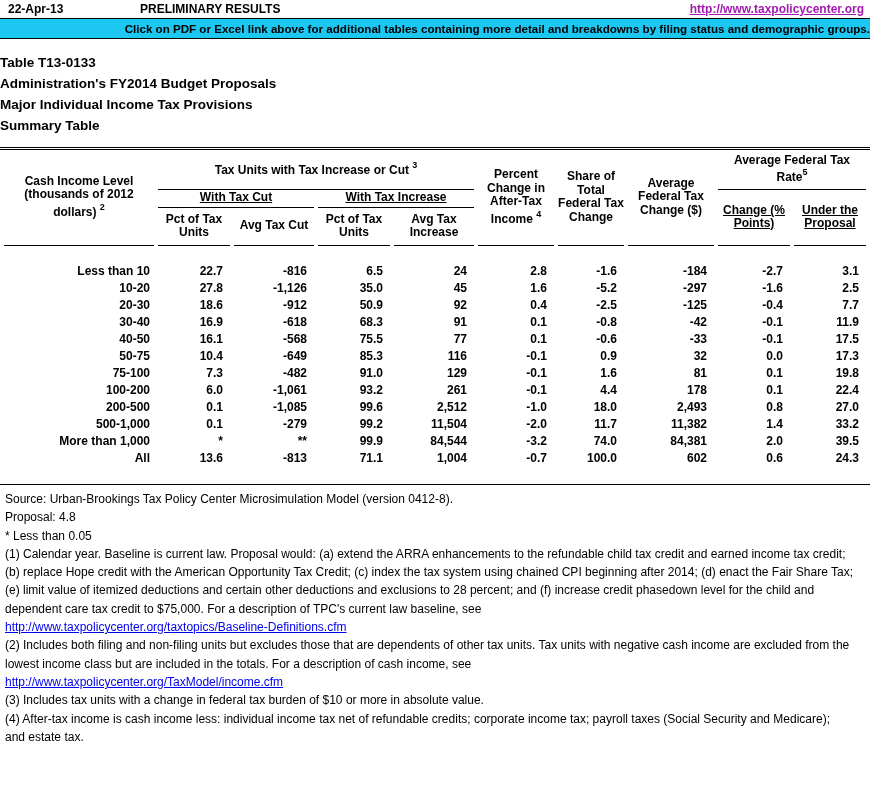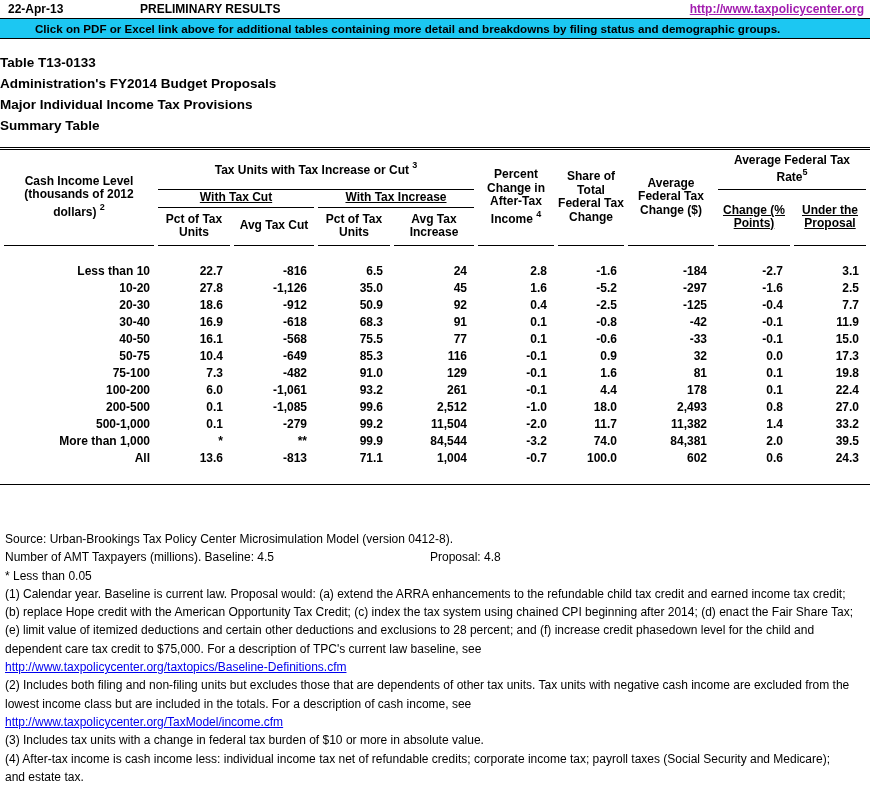--- a/index.html
+++ b/index.html
@@ -27,21 +27,21 @@
     text-decoration: underline;
     font-weight: bold;
     font-size: 12px;
   }
   
   .banner {
     height: 20px;
     line-height: 19px;
     background: #1cc7f2;
     border-bottom: 1px solid #000;
-    text-align: left;
+    text-align: right;
     font-weight: bold;
     font-size: 11.6px;
     padding-left: 35px;
   }
   
   .title-block {
     font-weight: bold;
     font-size: 13.5px;
     padding-top: 13px;
     padding-bottom: 11px;
@@ -79,21 +79,20 @@
     white-space: nowrap;
   }
   td.row-label { text-align: right; padding-right: 4px; }
   td.num { text-align: right; padding-right: 7px; }
   
   .footer {
     padding: 5px 17px 0 5px;
     font-size: 12px;
     line-height: 18.3px;
     font-weight: normal;
-    margin-top: 40px;
   }
   .footer a { color: #0000ee; text-decoration: underline; }
   .amt-line { display: flex; }
   .amt-line .base { width: 425px; }
 </style>
 </head>
 <body>
 
 <div class="topbar">
   <span class="date">22-Apr-13</span>
@@ -203,21 +202,21 @@
       <tr>
         <td class="row-label">40-50</td>
         <td class="num">16.1</td>
         <td class="num">-568</td>
         <td class="num">75.5</td>
         <td class="num">77</td>
         <td class="num">0.1</td>
         <td class="num">-0.6</td>
         <td class="num">-33</td>
         <td class="num">-0.1</td>
-        <td class="num">15.0</td>
+        <td class="num">17.5</td>
       </tr>
       <tr>
         <td class="row-label">50-75</td>
         <td class="num">10.4</td>
         <td class="num">-649</td>
         <td class="num">85.3</td>
         <td class="num">116</td>
         <td class="num">-0.1</td>
         <td class="num">0.9</td>
         <td class="num">32</td>
@@ -300,21 +299,20 @@
         <td colspan="10"></td>
       </tr>
   </tbody>
 </table>
 
 <div class="single-rule"></div>
 
 <div class="footer">
   <div>Source: Urban-Brookings Tax Policy Center Microsimulation Model (version 0412-8).</div>
   <div class="amt-line">
-    <span class="base">Number of AMT Taxpayers (millions).  Baseline: 4.5</span>
     <span>Proposal: 4.8</span>
   </div>
   <div>* Less than 0.05</div>
   <div>
       <div>(1) Calendar year. Baseline is current law.  Proposal would: (a) extend the ARRA enhancements to the refundable child tax credit and earned income tax credit; (b) replace Hope credit with the American Opportunity Tax Credit; (c) index the tax system using chained CPI beginning after 2014; (d) enact the Fair Share Tax; (e) limit value of itemized deductions and certain other deductions and exclusions to 28 percent; and (f) increase credit phasedown level for the child and dependent care tax credit to $75,000.  For a description of TPC's current law baseline, see</div>
       <div><a href="#">http://www.taxpolicycenter.org/taxtopics/Baseline-Definitions.cfm</a></div>
       <div>(2) Includes both filing and non-filing units but excludes those that are dependents of other tax units. Tax units with negative cash income are excluded from the lowest income class but are included in the totals. For a description of cash income, see</div>
       <div><a href="#">http://www.taxpolicycenter.org/TaxModel/income.cfm</a></div>
       <div>(3) Includes tax units with a change in federal tax burden of $10 or more in absolute value.</div>
       <div>(4) After-tax income is cash income less: individual income tax net of refundable credits; corporate income tax; payroll taxes (Social Security and Medicare); and estate tax.</div>

